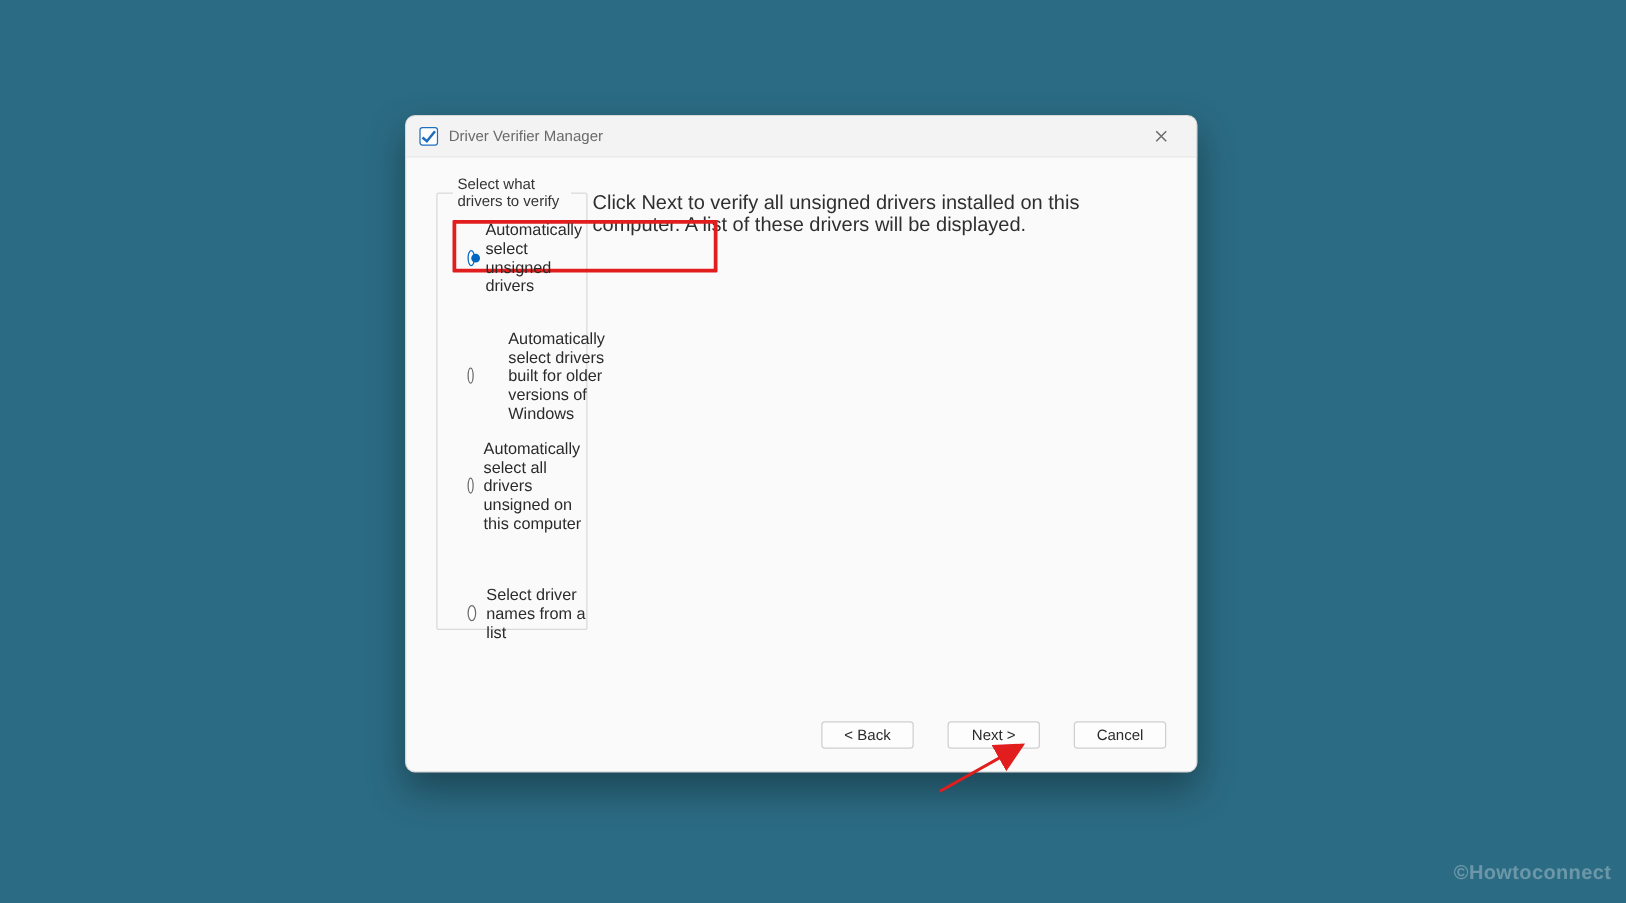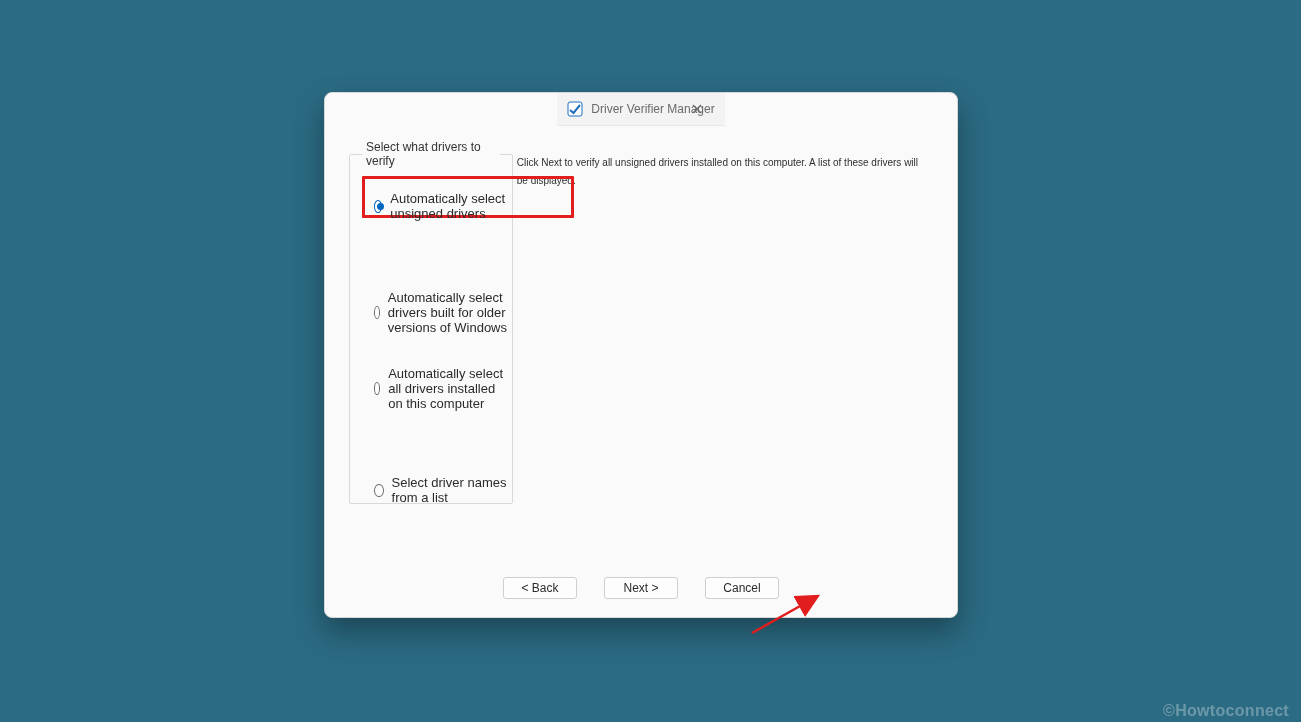--- a/index.html
+++ b/index.html
@@ -21,21 +21,20 @@
     top: 92px;
     width: 632px;
     height: 524px;
     background: #fafafa;
     border-radius: 8px;
     box-shadow: 0 14px 30px rgba(0,0,0,0.35);
     display: flex;
     flex-direction: column;
     overflow: hidden;
     border: 1px solid #d7d7d7;
-    align-items: center;
   }
 
   .titlebar {
     height: 32px;
     background: #f3f3f3;
     display: flex;
     align-items: center;
     padding: 0 10px;
     position: relative;
     border-bottom: 1px solid #e9e9e9;
@@ -132,27 +131,27 @@
     left: 12px;
     top: 8px;
     width: 206px;
     height: 36px;
     border: 3px solid #e21d1d;
     border-radius: 1px;
     pointer-events: none;
   }
 
   .row1 { top: 18px; }
-  .row2 { top: 124px; }
+  .row2 { top: 112px; gap: 20px; }
   .row3 { top: 200px; }
   .row4 { top: 302px; }
 
   .info-text {
     color: #2f2f2f;
-    font-size: 10px;
+    font-size: 16px;
     line-height: 18px;
     padding: 14px 4px 2px 4px;
   }
 
   .sep {
     border: none;
     border-top: 1px solid #ddd;
     margin: 20px 0 0 0;
   }
 
@@ -174,21 +173,21 @@
     cursor: pointer;
     display: inline-flex;
     align-items: center;
     justify-content: center;
     font-family: inherit;
   }
 
   .watermark {
     position: absolute;
     right: 12px;
-    bottom: 2px;
+    bottom: 14px;
     color: rgba(255,255,255,0.30);
     font-size: 16px;
     font-weight: 600;
     letter-spacing: 0.3px;
   }
 </style>
 </head>
 <body>
 
 <div class="dialog">
@@ -220,21 +219,21 @@
         <label for="o0">Automatically select unsigned drivers</label>
       </div>
 
       <div class="option-row row2">
         <input type="radio" name="drv" id="o1" style="">
         <label for="o1">Automatically select drivers built for older versions of Windows</label>
       </div>
 
       <div class="option-row row3">
         <input type="radio" name="drv" id="o2" style="">
-        <label for="o2">Automatically select all drivers installed on this computer</label>
+        <label for="o2">Automatically select all drivers unsigned on this computer</label>
       </div>
 
       <div class="option-row row4">
         <input type="radio" name="drv" id="o3" style="">
         <label for="o3">Select driver names from a list</label>
       </div>
     </fieldset>
 
     <div class="info-text">Click Next to verify all unsigned drivers installed on this computer. A list of these drivers will be displayed.</div>
 

